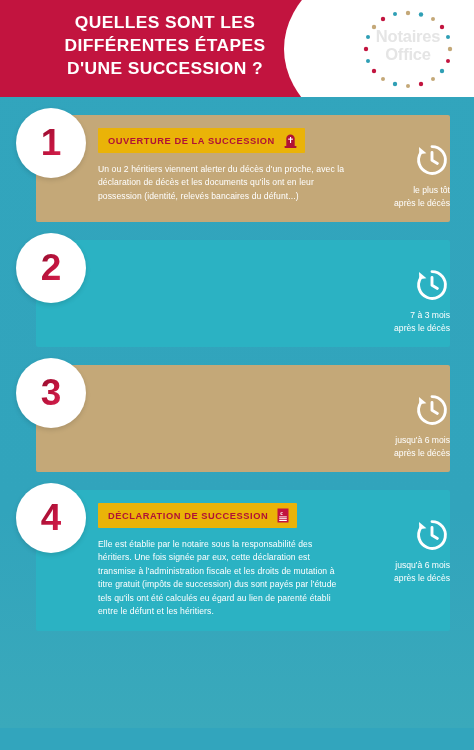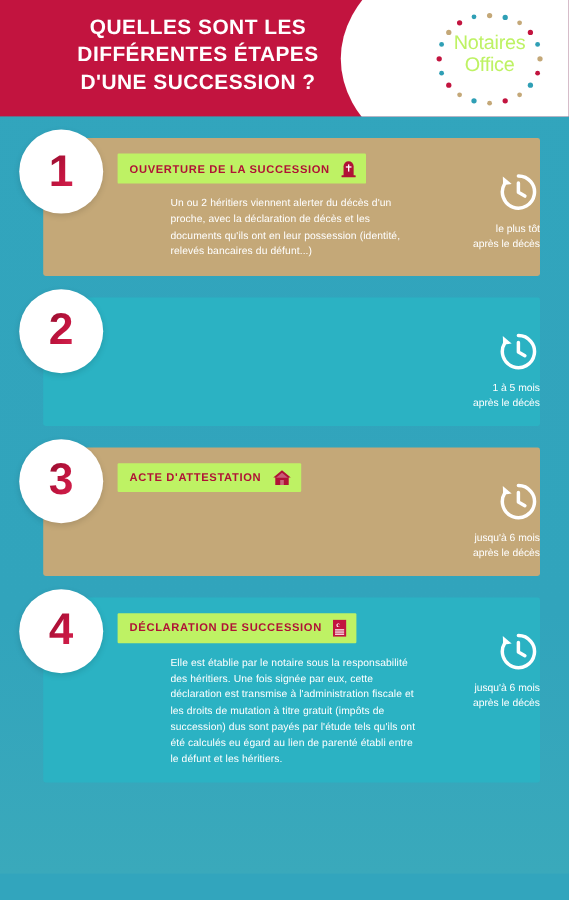--- a/index.html
+++ b/index.html
@@ -64,23 +64,23 @@
   .logo-dots {
     position: absolute;
     inset: 0;
   }
   .logo-text {
     position: absolute;
     left: 0;
     top: 21px;
     width: 116px;
     text-align: center;
-    color: #bef264;
+    color: #e5e5e5;
     font-size: 16.5px;
-    font-weight: normal;
+    font-weight: bold;
     line-height: 18px;
     letter-spacing: -0.2px;
   }
 
   
   .steps {
     position: absolute;
     left: 0;
     top: 97px;
     width: 474px;
@@ -133,21 +133,21 @@
   }
   .step-body {
     flex: 1 1 auto;
     padding-left: 62px;
     padding-right: 6px;
     min-width: 0;
   }
   .step-title-bar {
     display: inline-flex;
     align-items: center;
-    background: #bef264;
+    background: #eab308;
     padding: 5px 8px 5px 10px;
     border-radius: 1px;
     margin-bottom: 10px;
   }
   .step-title {
     color: #b01236;
     font-size: 9.3px;
     font-weight: bold;
     letter-spacing: 0.55px;
     white-space: nowrap;
@@ -156,21 +156,20 @@
     margin-left: 9px;
     display: inline-flex;
     align-items: center;
     line-height: 0;
   }
   .step-desc {
     color: #ffffff;
     font-size: 8.6px;
     line-height: 13.4px;
     letter-spacing: 0.08px;
-    margin-left: 44px;
   }
 
   .step-timing {
     flex: 0 0 96px;
     width: 96px;
     text-align: right;
     padding-top: 14px;
   }
   .clock-icon {
     display: block;
@@ -278,45 +277,35 @@
           <div class="step-body">
           </div>
           <div class="step-timing">
             <span class="clock-icon">
               <svg width="36" height="36" viewBox="0 0 36 36">
                 <path d="M18 4.6 A13.4 13.4 0 1 1 6.6 11.0" fill="none" stroke="#ffffff" stroke-width="2.9" stroke-linecap="round"></path>
                 <path d="M5.0 5.0 L5.3 12.2 L12.4 11.3 Z" fill="#ffffff"></path>
                 <path d="M18 10.5 L18 18.3 L23.4 21.4" fill="none" stroke="#ffffff" stroke-width="2.9" stroke-linecap="round" stroke-linejoin="round"></path>
               </svg>
             </span>
-            <div class="timing-text">1 à 5 mois
+            <div class="timing-text">7 à 3 mois
 après le décès</div>
           </div>
         </div>
       </div>
     </div>
 
     <div class="step-gap"></div>
     <div class="step">
       <div class="step-circle">
         <span class="step-number">3</span>
       </div>
       <div class="step-panel panel-tan">
         <div class="step-inner">
           <div class="step-body">
-            <div class="step-title-bar">
-              <span class="step-title">ACTE D'ATTESTATION</span>
-              <span class="step-title-icon">
-                <svg width="16" height="14" viewBox="0 0 16 14">
-                  <path d="M8 0.8 L15.3 6.9 L13.6 6.9 L13.6 13.2 L2.4 13.2 L2.4 6.9 L0.7 6.9 Z" fill="#b01236"></path>
-                  <path d="M8 3.0 L13.0 7.2 L3.0 7.2 Z" fill="#ffffff" opacity="0.32"></path>
-                  <rect x="6.5" y="9.0" width="3.0" height="4.2" fill="#ffffff" opacity="0.35"></rect>
-                </svg>
-              </span>
-            </div>
           </div>
           <div class="step-timing">
             <span class="clock-icon">
               <svg width="36" height="36" viewBox="0 0 36 36">
                 <path d="M18 4.6 A13.4 13.4 0 1 1 6.6 11.0" fill="none" stroke="#ffffff" stroke-width="2.9" stroke-linecap="round"></path>
                 <path d="M5.0 5.0 L5.3 12.2 L12.4 11.3 Z" fill="#ffffff"></path>
                 <path d="M18 10.5 L18 18.3 L23.4 21.4" fill="none" stroke="#ffffff" stroke-width="2.9" stroke-linecap="round" stroke-linejoin="round"></path>
               </svg>
             </span>
             <div class="timing-text">jusqu'à 6 mois

